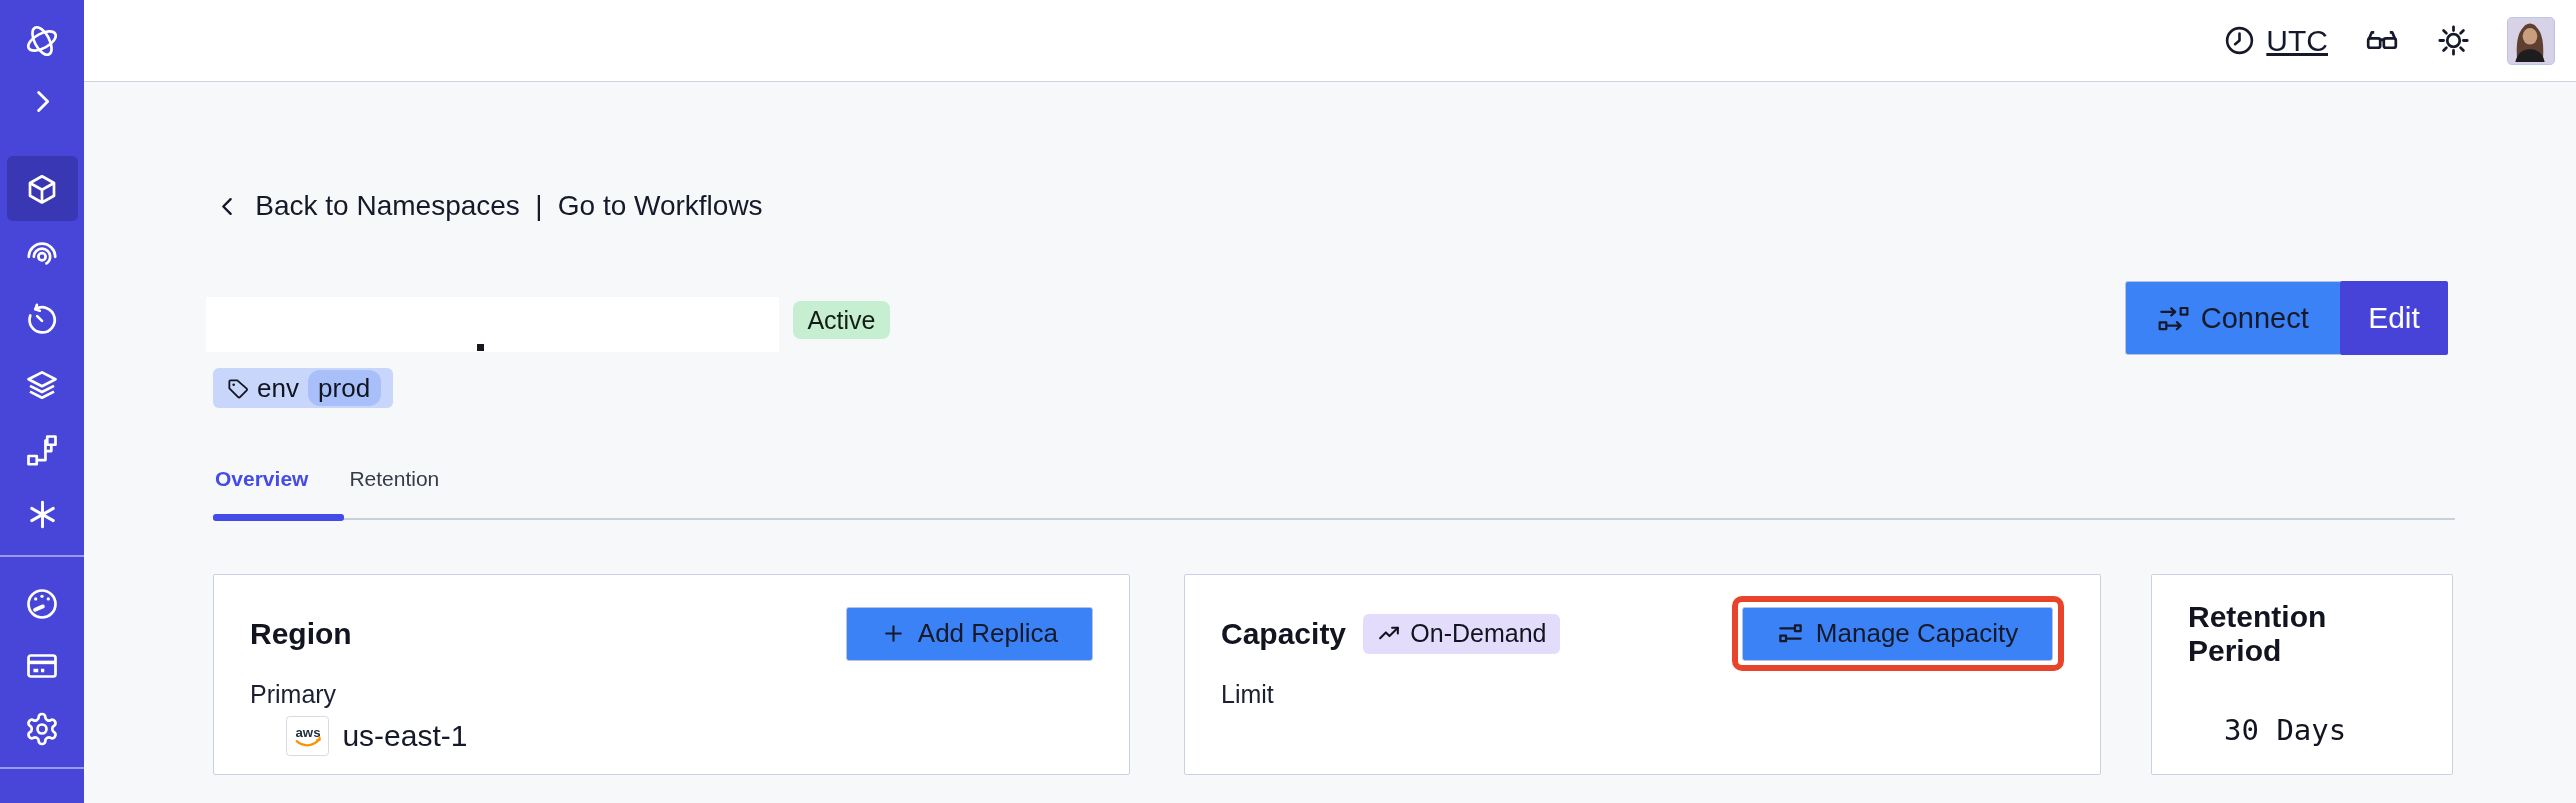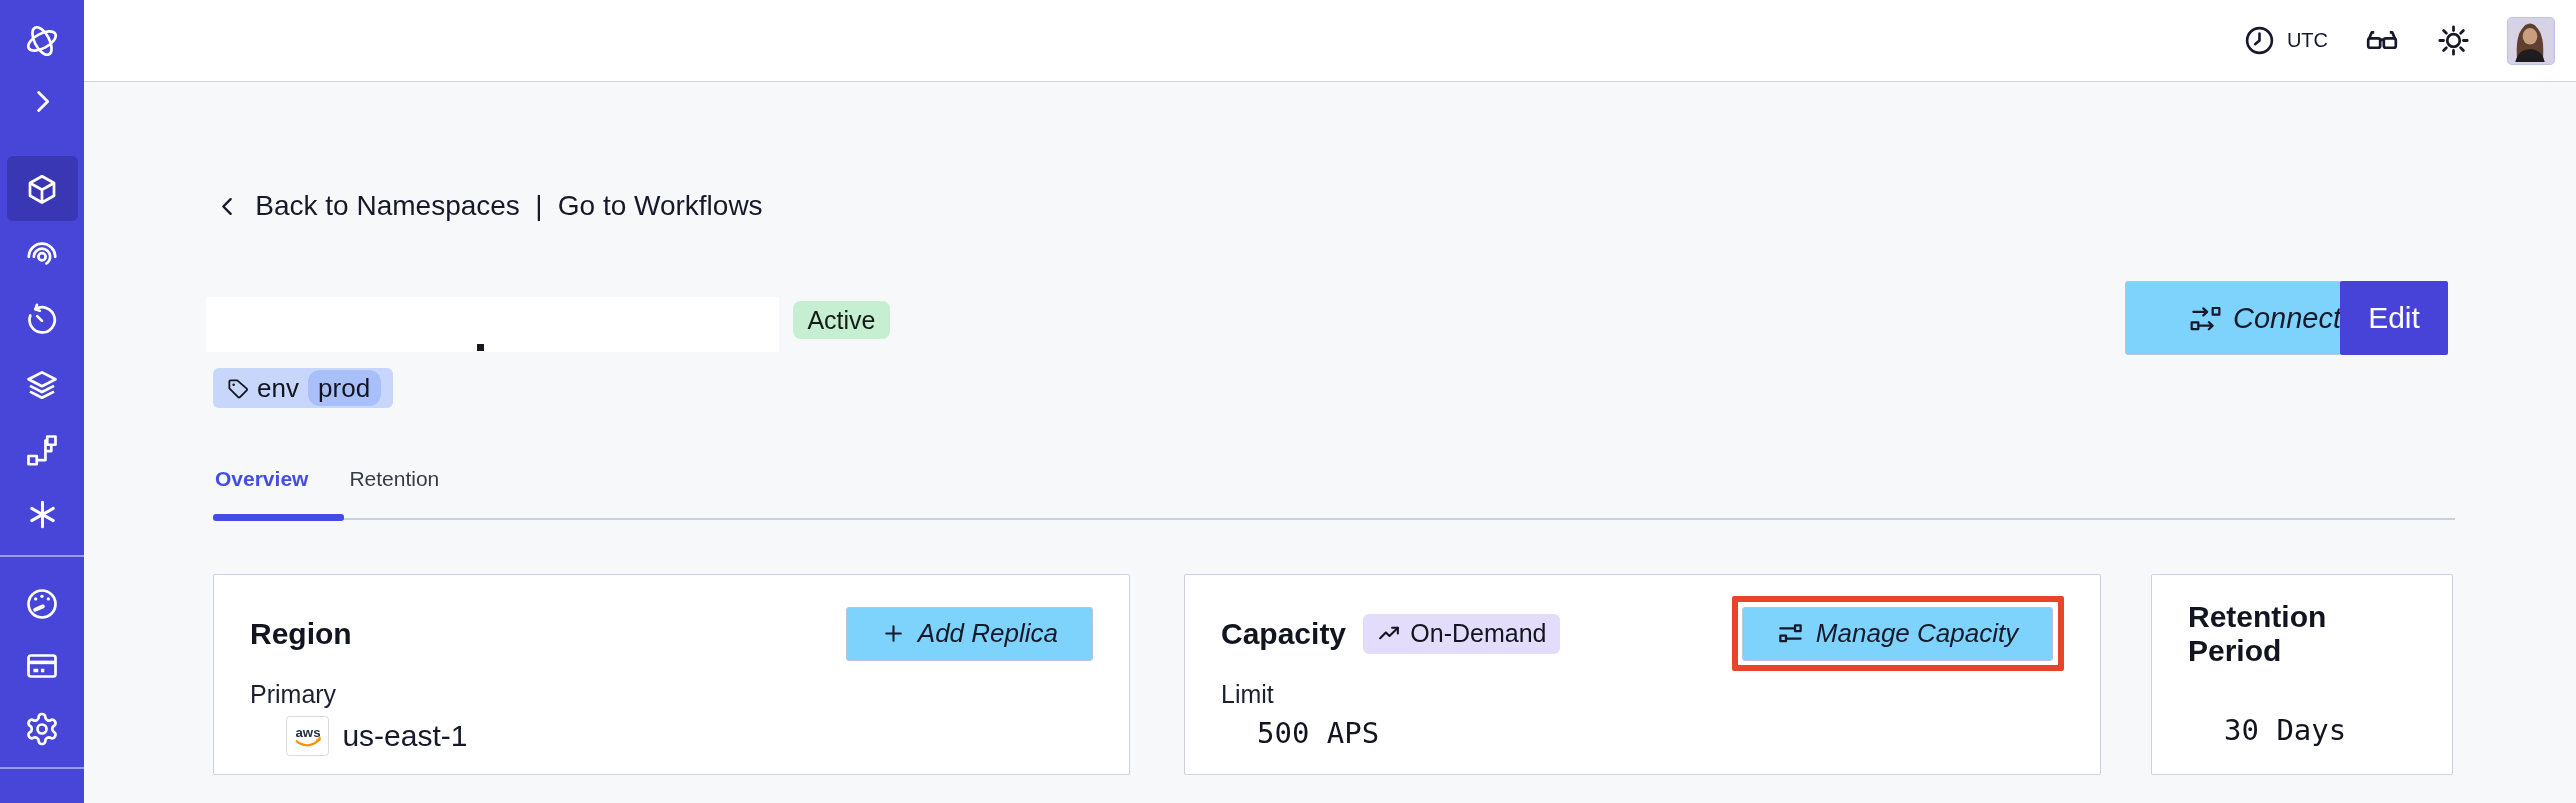--- a/index.html
+++ b/index.html
@@ -26,21 +26,21 @@
   .snav.active { left:6.7px; width:71px; background:#3a37b4; border-radius:5.8px; }
   .sdivider { position:absolute; left:0; width:84px; height:1.9px; background:rgba(255,255,255,.45); }
 
   
   .topbar {
     position:absolute; left:84px; right:0; top:0; height:82px;
     background:#ffffff; border-bottom:1.9px solid #ccd3e2;
     display:flex; align-items:center; justify-content:flex-end;
     gap:36px; padding-right:21px; z-index:10;
   }
-  .tz { display:flex; align-items:center; gap:10.5px; font-size:20px; color:#15192a; cursor:pointer; }
+  .tz { display:flex; align-items:center; gap:10.5px; font-size:30px; color:#15192a; cursor:pointer;text-decoration:underline; }
   .icon-btn { color:#15192a; cursor:pointer; display:flex; align-items:center; }
   .avatar {
     width:48px; height:48px; border:1.9px solid #b9c6e8; border-radius:4.8px;
     overflow:hidden; background:#d6cfe6; cursor:pointer;
   }
 
   
   .breadcrumb {
     position:absolute; left:215px; top:190px;
     display:flex; gap:15.3px; font-size:28px; color:#15192a;
@@ -53,23 +53,23 @@
     position:absolute; left:206px; top:297px; width:573px; height:55px;
     background:#ffffff;
   }
   .redact-dot { position:absolute; left:477px; top:344px; width:6.7px; height:6.7px; background:#15181f; }
   .status-badge {
     position:absolute; left:793px; top:301px; height:38px;
     background:#c6eed1; color:#131c15; border-radius:7.7px;
     display:flex; align-items:center; padding:0 14.4px; font-size:25px;
   }
   .btn {
-    display:flex; align-items:center; justify-content:flex-end; gap:11.5px;
-    background:#7dd3fc; border:1.9px solid #b9c4dc; border-radius:2.9px;
-    color:#15192a; cursor:pointer; white-space:nowrap;font-style:italic;
+    display:flex; align-items:center; justify-content:center; gap:11.5px;
+    background:#3b82f6; border:1.9px solid #b9c4dc; border-radius:2.9px;
+    color:#15192a; cursor:pointer; white-space:nowrap;
   }
   .connect-btn {
     position:absolute; right:234px; top:281px; width:217px; height:74px; font-size:29px;
   }
   .edit-btn {
     position:absolute; right:128px; top:281px; width:108px; height:74px;
     background:#4743d8; color:#ffffff; border:none; border-radius:1.9px;
     display:flex; align-items:center; justify-content:center;
     font-size:30px; cursor:pointer;
   }
@@ -102,21 +102,21 @@
   .card-title { font-size:30px; font-weight:700; color:#12151f; display:flex; align-items:center; }
   .card-label { font-size:25px; color:#1c2030; margin-top:8.6px; }
   .value-row { display:flex; align-items:center; gap:13.4px; margin-top:7.7px; font-size:30px;margin-left:36px; }
   .mono { font-family:"DejaVu Sans Mono","Liberation Mono",monospace; font-size:29px; color:#12151f; }
   .small-btn { height:54px; padding:0 34px; font-size:26px; }
   .ondemand-badge {
     margin-left:17.3px; background:#e3dcfb; border-radius:5.8px; height:40px;
     display:flex; align-items:center; gap:8.6px; padding:0 13.4px;
     font-size:25px; font-weight:400; color:#12151f;
   }
-  .highlight-box { border:6.7px solid #e8432b; padding:4.8px; border-radius:2px; }
+  .highlight-box { border:6.7px solid #e8432b; padding:4.8px; border-radius:10px; }
   .aws-badge {
     width:43px; height:40px; background:#ffffff; border:1.9px solid #d7dae3; border-radius:3.8px;
     display:flex; align-items:center; justify-content:center;
   }
   .retention-value { margin-top:42px; }
 </style>
 </head>
 <body>
 
 <nav class="sidebar">
@@ -332,23 +332,20 @@
               <rect x="16" y="4.8" width="5" height="5" stroke-linejoin="round"></rect>
             <path d="M9 16.5h12"></path>
               <rect x="3" y="13.8" width="5" height="5" stroke-linejoin="round"></rect>
           </svg>
         </span>
         <span>Manage Capacity</span>
       </button>
     </span>
   </div>
   <div class="card-label">Limit</div>
-  <div class="value-row">
-    <span class="mono">500 APS</span>
-  </div>
 </section>
 
 <section class="card card-retention">
   <div class="card-header">
     <span class="card-title">Retention Period</span>
   </div>
   <div class="value-row retention-value">
     <span class="mono">30 Days</span>
   </div>
 </section>

